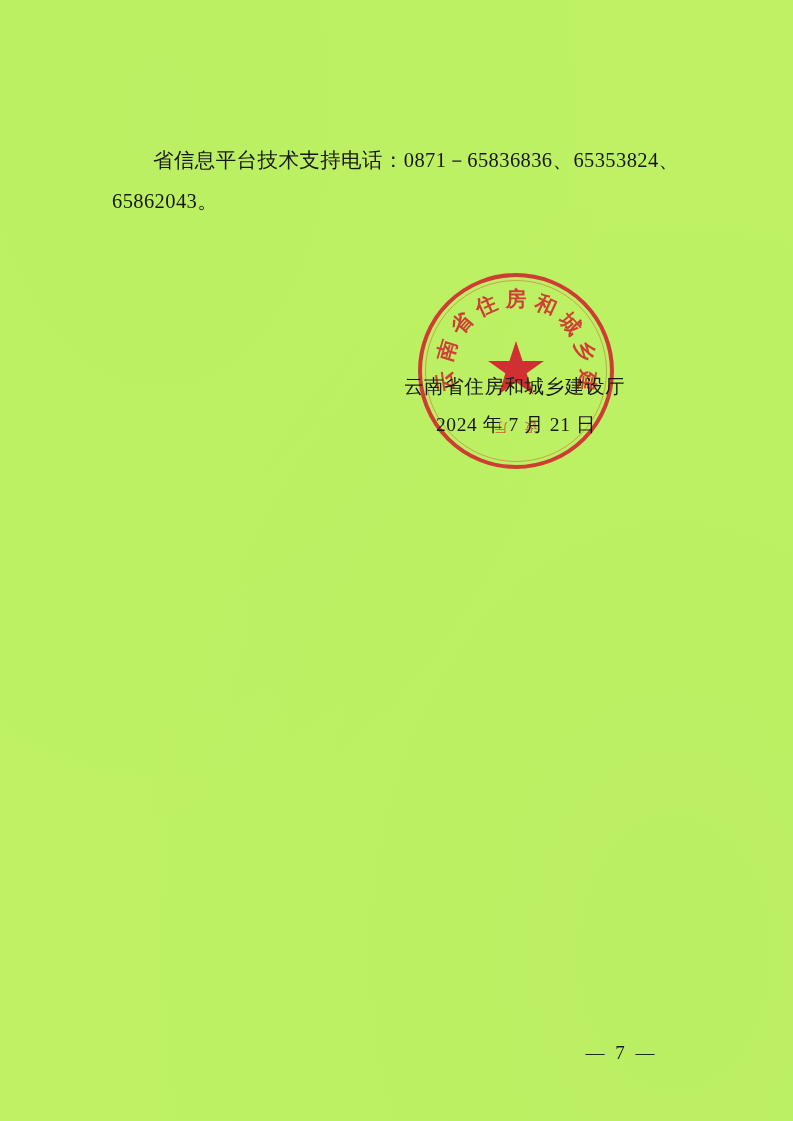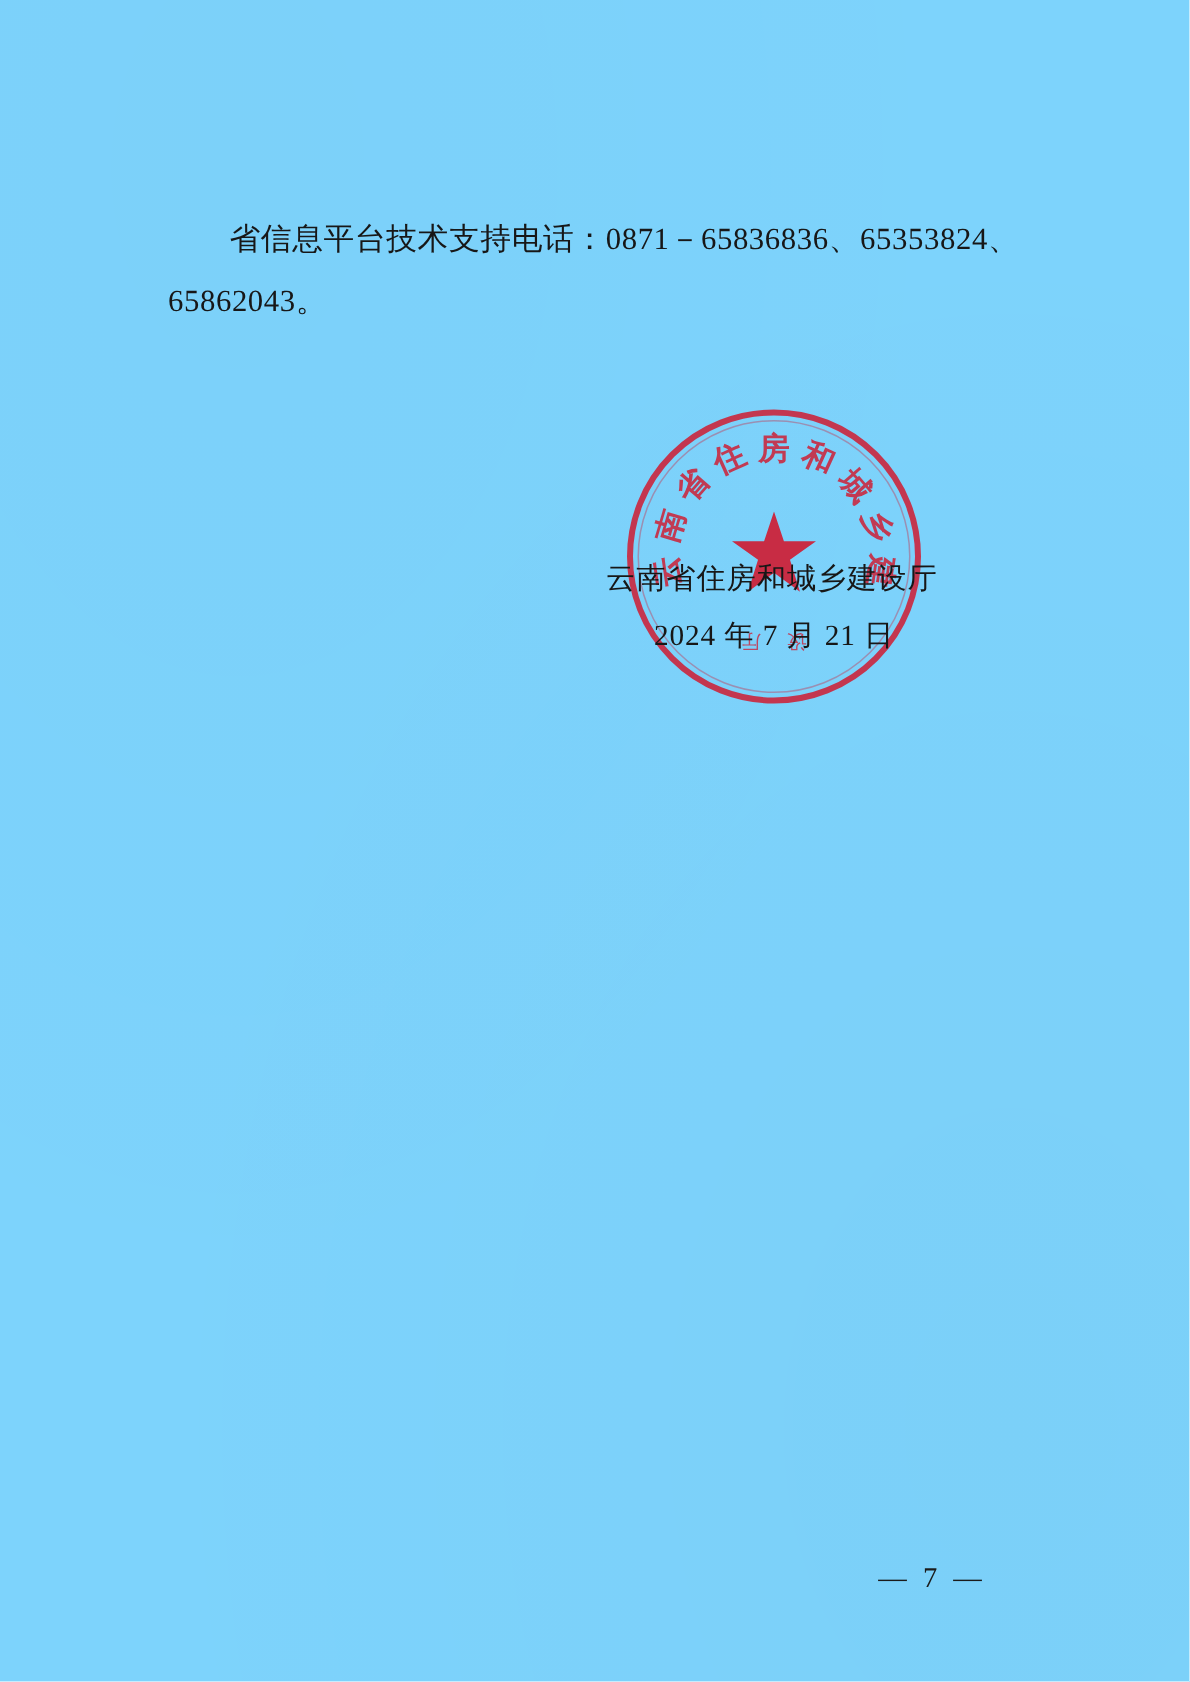--- a/index.html
+++ b/index.html
@@ -12,21 +12,21 @@
     height: 1121px;
     position: relative;
     font-family: "Liberation Serif", "DejaVu Serif", serif;
     color: #1b1b1b;
     overflow: hidden;
   }
 
   .page {
     position: absolute;
     inset: 0;
-    background: #7dd3fc;
+    background: #bef264;
   }
 
   
   .page::before {
     content: "";
     position: absolute;
     inset: 0;
     background:
       radial-gradient(ellipse at 20% 10%, rgba(0,0,0,0.012), rgba(0,0,0,0) 60%),
       radial-gradient(ellipse at 85% 85%, rgba(0,0,0,0.015), rgba(0,0,0,0) 65%);

